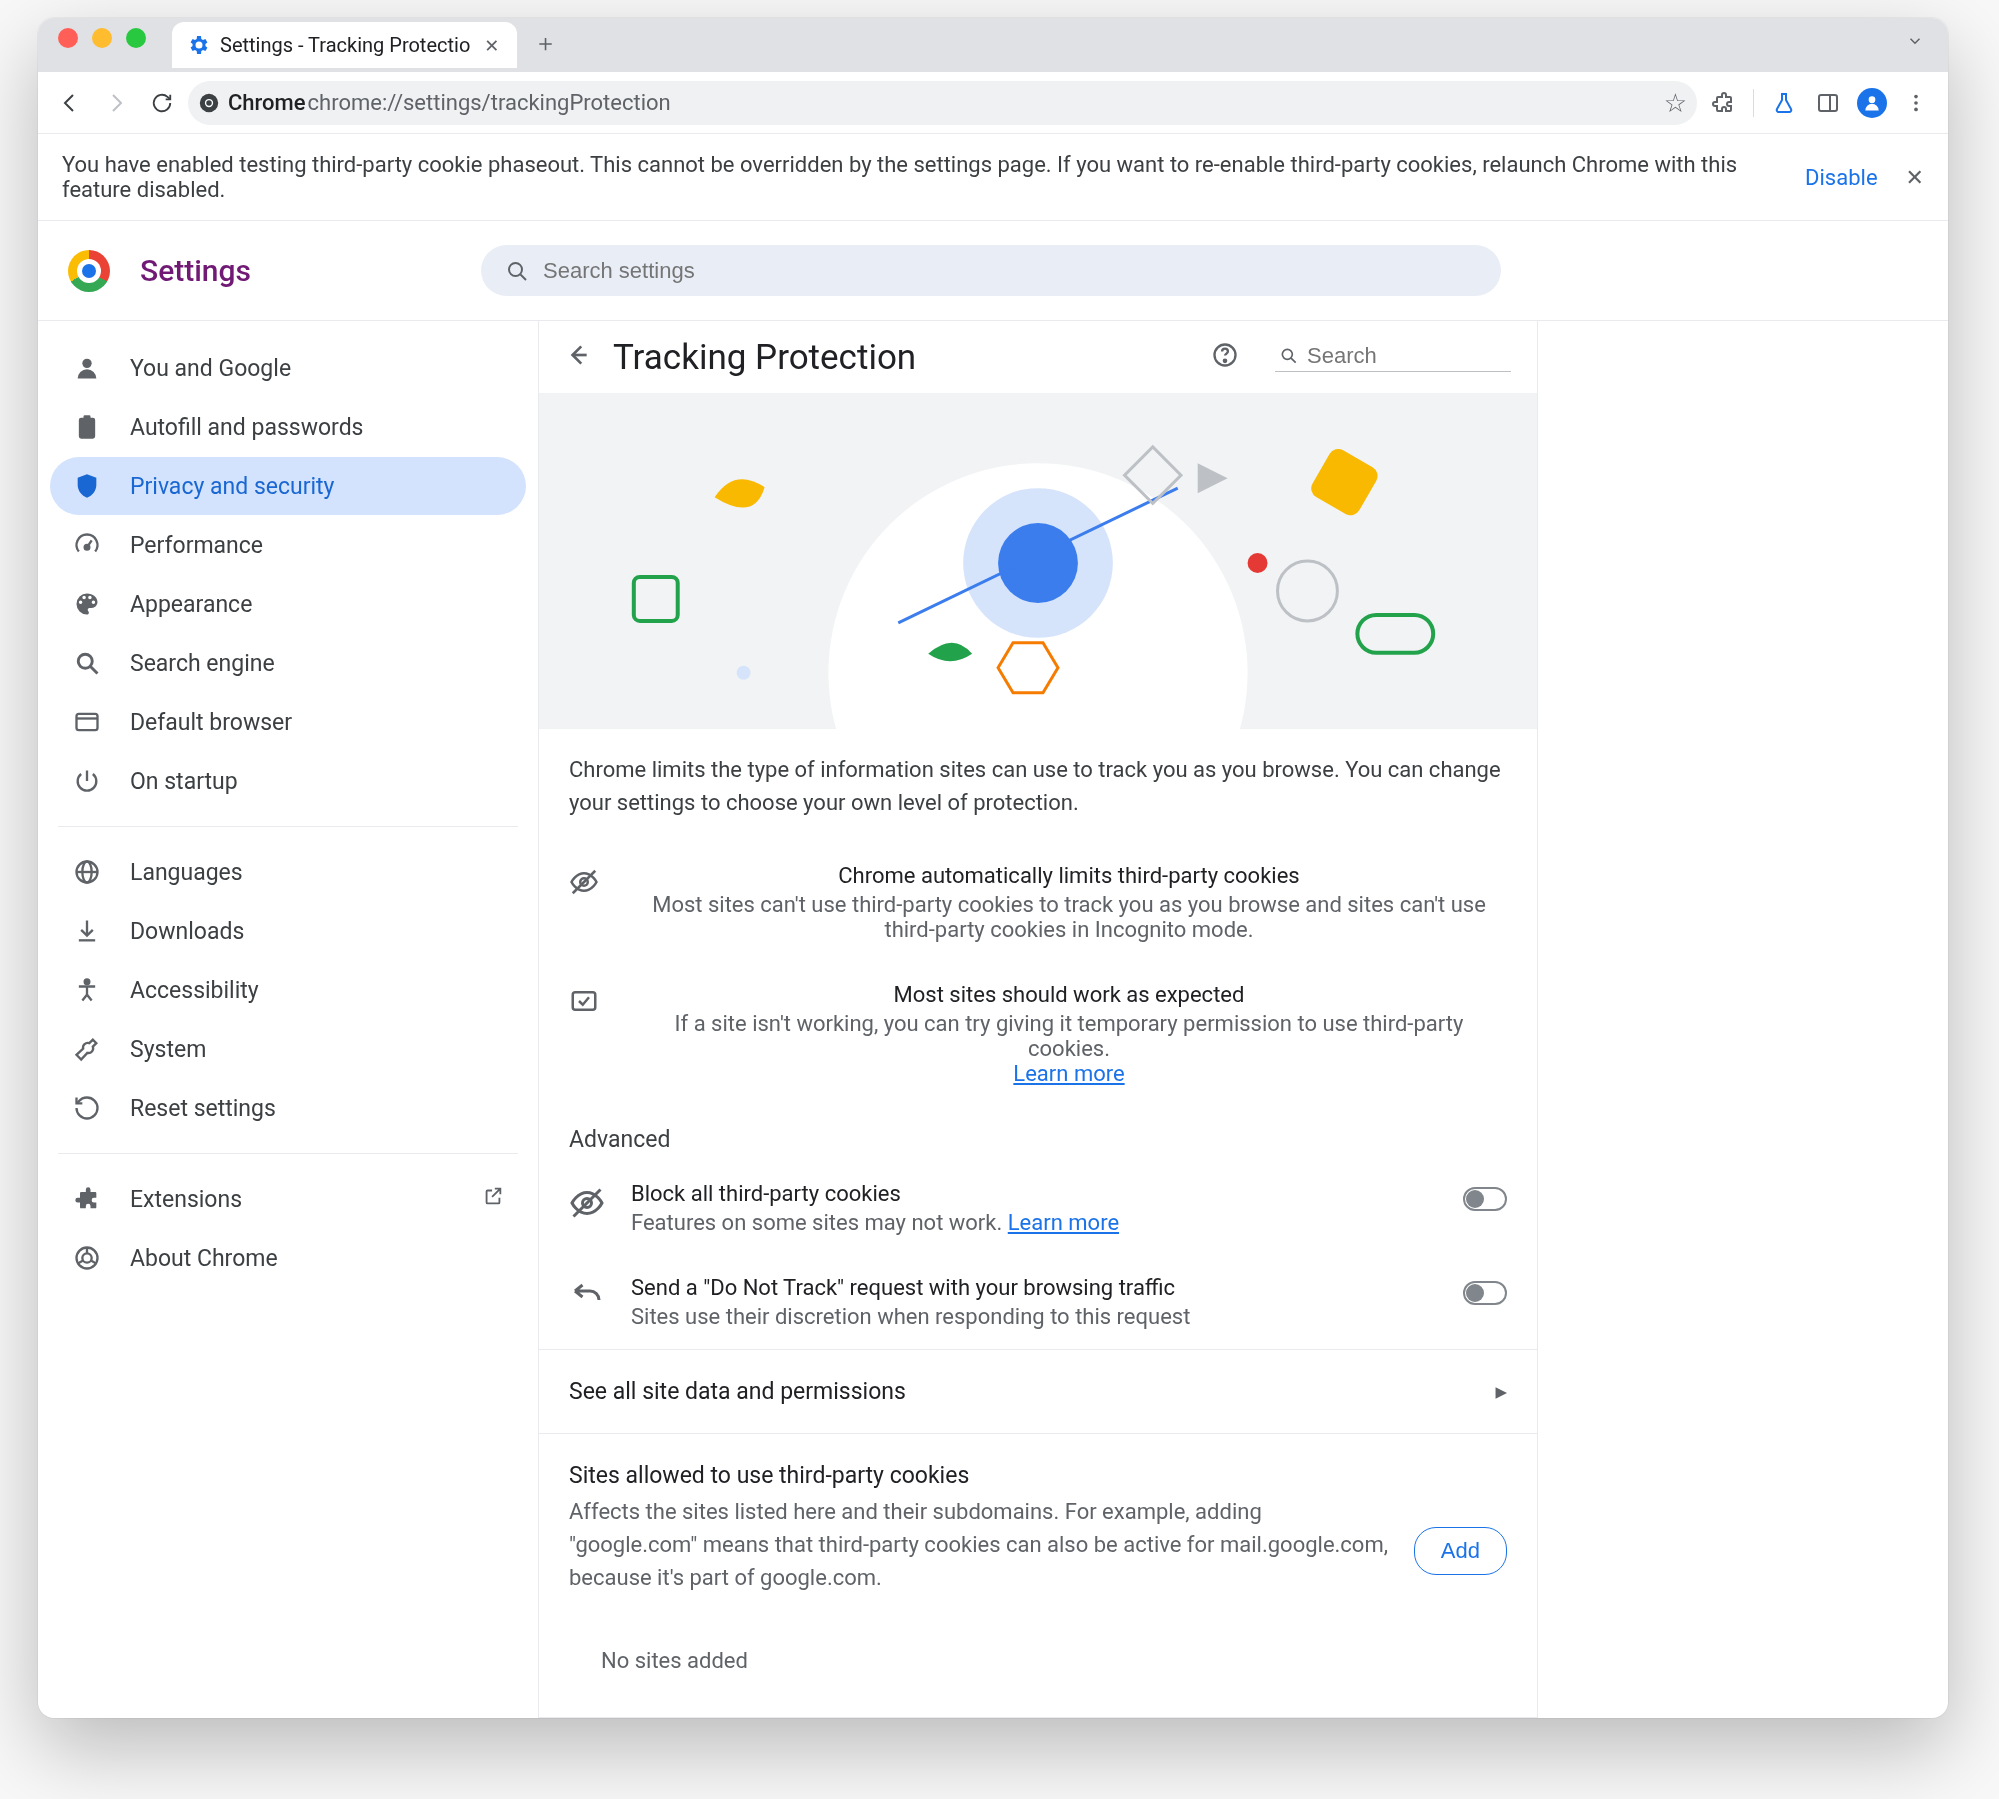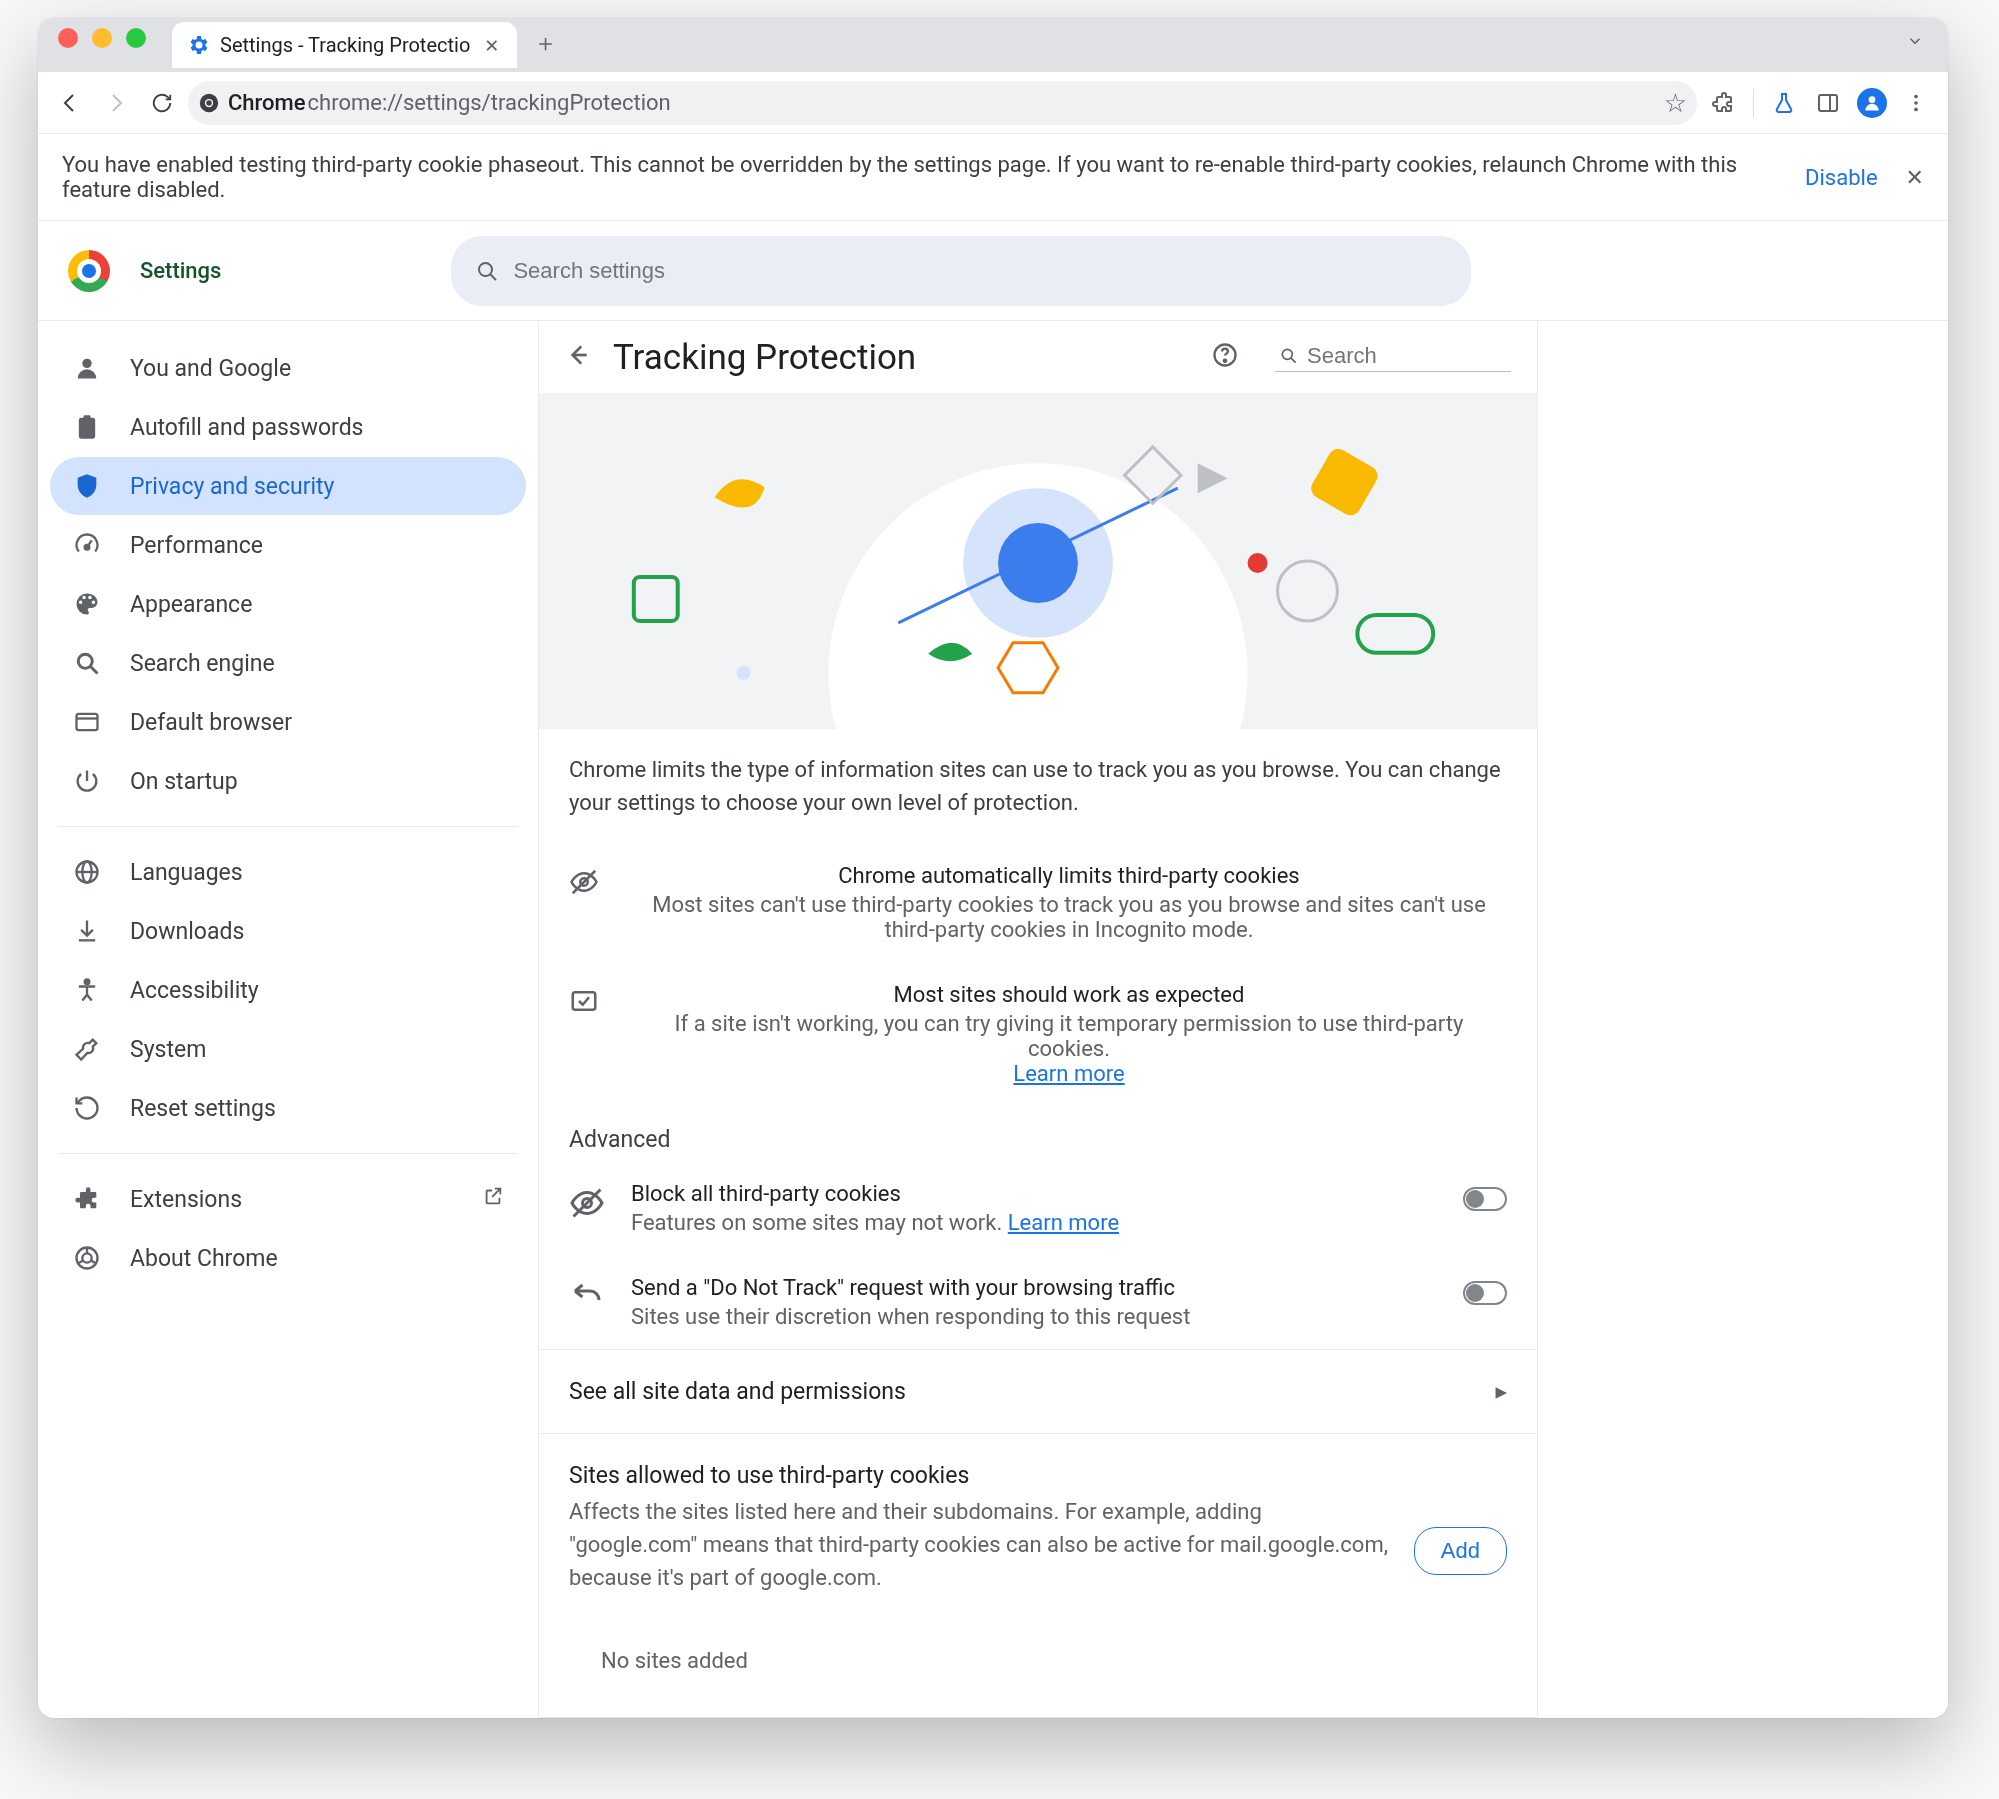--- a/index.html
+++ b/index.html
@@ -58,22 +58,22 @@
 .infobar a{color:#1a73e8;text-decoration:none;}
 .infobar .close{margin-left:10px;color:#5f6368;}
 .content{flex:1;display:flex;flex-direction:column;min-height:0;}
 .appbar{
   height:100px;background:#fff;border-bottom:1px solid #e8eaed;display:flex;align-items:center;
   padding:0 30px;gap:30px;
 }
 .app-logo{width:42px;height:42px;border-radius:50%;background:conic-gradient(#ea4335 0 120deg,#34a853 0 240deg,#fbbc04 0 360deg);position:relative;}
 .app-logo::after{content:"";position:absolute;inset:9px;border-radius:50%;background:#fff;}
 .app-logo::before{content:"";position:absolute;inset:14px;border-radius:50%;background:#1a73e8;z-index:1;}
-.app-title{font-size:22px;font-weight:500;color:#14532d;}
-.search-box{margin-left:200px;flex:0 0 1020px;height:70px;background:#e9eef6;border-radius:31px;display:flex;align-items:center;padding:15px 24px;gap:14px;}
+.app-title{font-size:30px;font-weight:500;color:#701a75;}
+.search-box{margin-left:200px;flex:0 0 1020px;height:51px;background:#e9eef6;border-radius:31px;display:flex;align-items:center;padding:15px 24px;gap:14px;}
 .search-box input{border:none;background:transparent;outline:none;font-size:22px;flex:1;color:#5f6368;}
 .main{flex:1;display:flex;min-height:0;}
 .sidebar{width:500px;padding:18px 12px;border-right:0;overflow-y:auto;}
 .nav-item{display:flex;align-items:center;gap:28px;height:58px;padding:0 22px;border-radius:29px;font-size:23px;color:#3c4043;margin-bottom:1px;}
 .nav-item.active{background:#d3e3fd;color:#1967d2;}
 .nav-item.active .nav-icon{color:#1967d2;}
 .nav-icon{width:30px;height:30px;color:#5f6368;display:flex;align-items:center;justify-content:center;}
 .nav-icon svg{width:28px;height:28px;}
 .nav-sep{height:1px;background:#e8eaed;margin:16px 8px;}
 .ext-link{margin-left:auto;}

